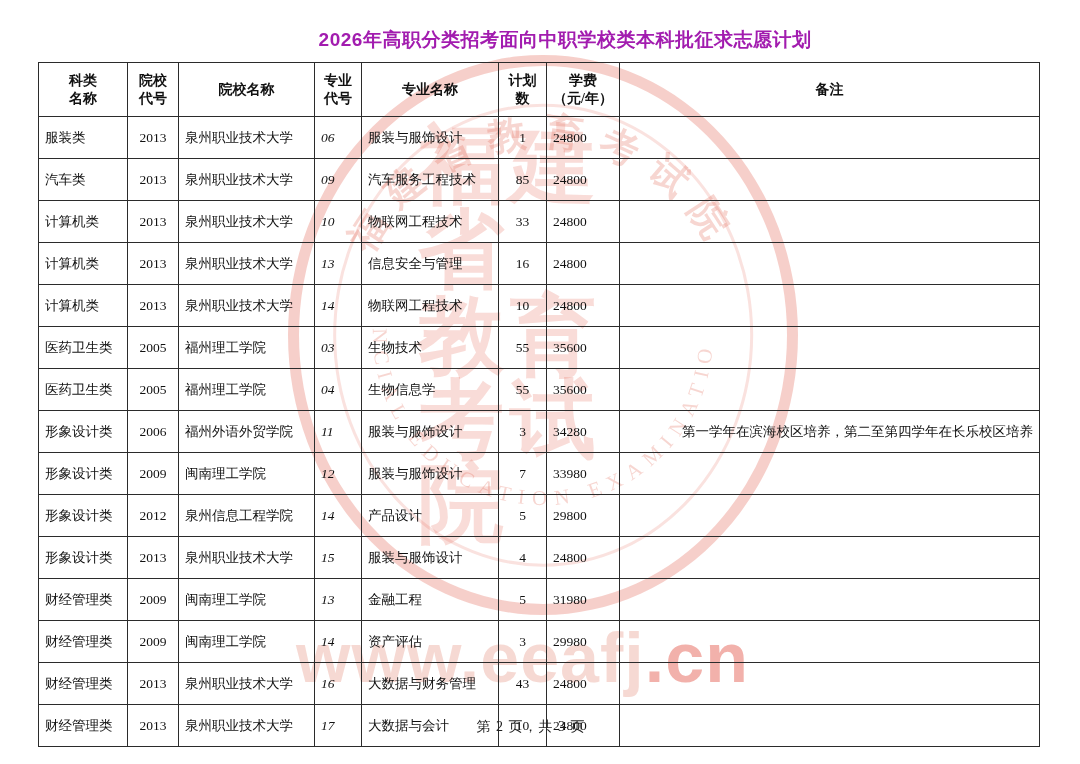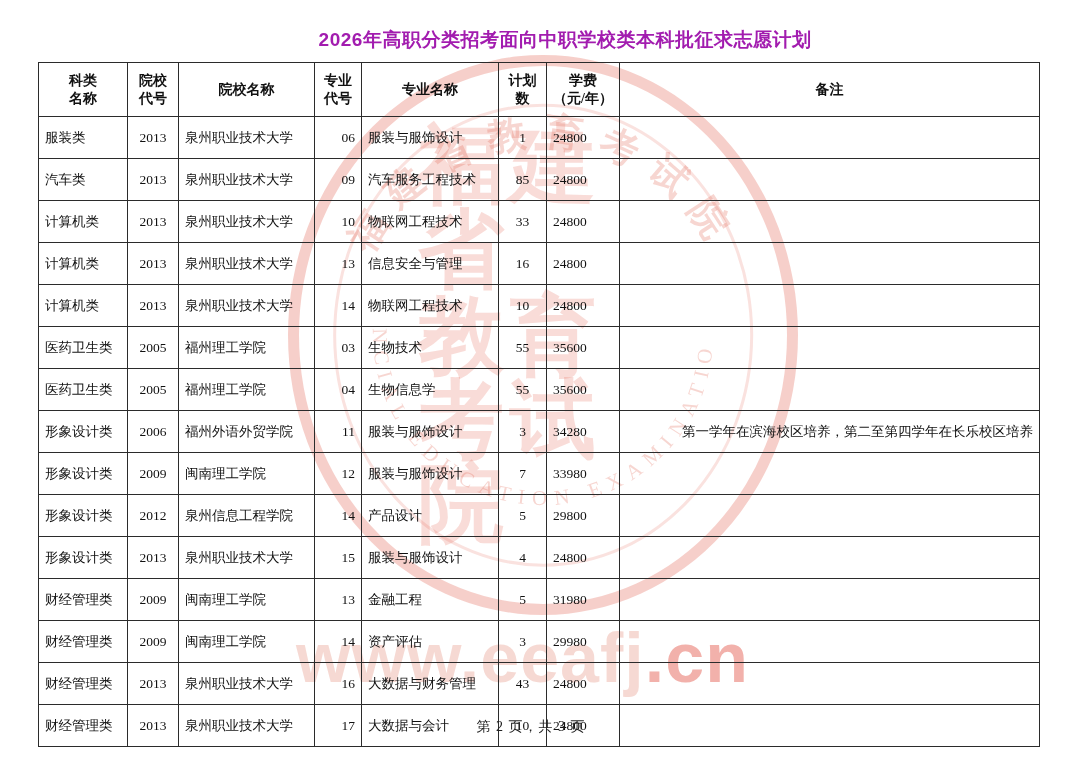--- a/index.html
+++ b/index.html
@@ -153,21 +153,21 @@
   col.c-school  { width: 136px; }
   col.c-mcode   { width: 47px; }
   col.c-mname   { width: 137px; }
   col.c-plan    { width: 48px; }
   col.c-fee     { width: 73px; }
   col.c-remark  { width: 420px; }
 
   td.major   { text-align: left;   padding-left: 8px; }
   td.code    { text-align: center; }
   td.school  { text-align: left;   padding-left: 9px; }
-  td.mcode   { text-align: right; }
+  td.mcode   { text-align: left; font-style: italic; }
   td.mname   { text-align: left;   padding-left: 9px; }
   td.plan    { text-align: center; }
   td.fee     { text-align: left; }
   td.remark  { text-align: right;   padding-left: 6px; font-size: 13px; }
 
   .page-footer {
     position: absolute;
     left: 0;
     top: 718px;
     width: 1062px;

